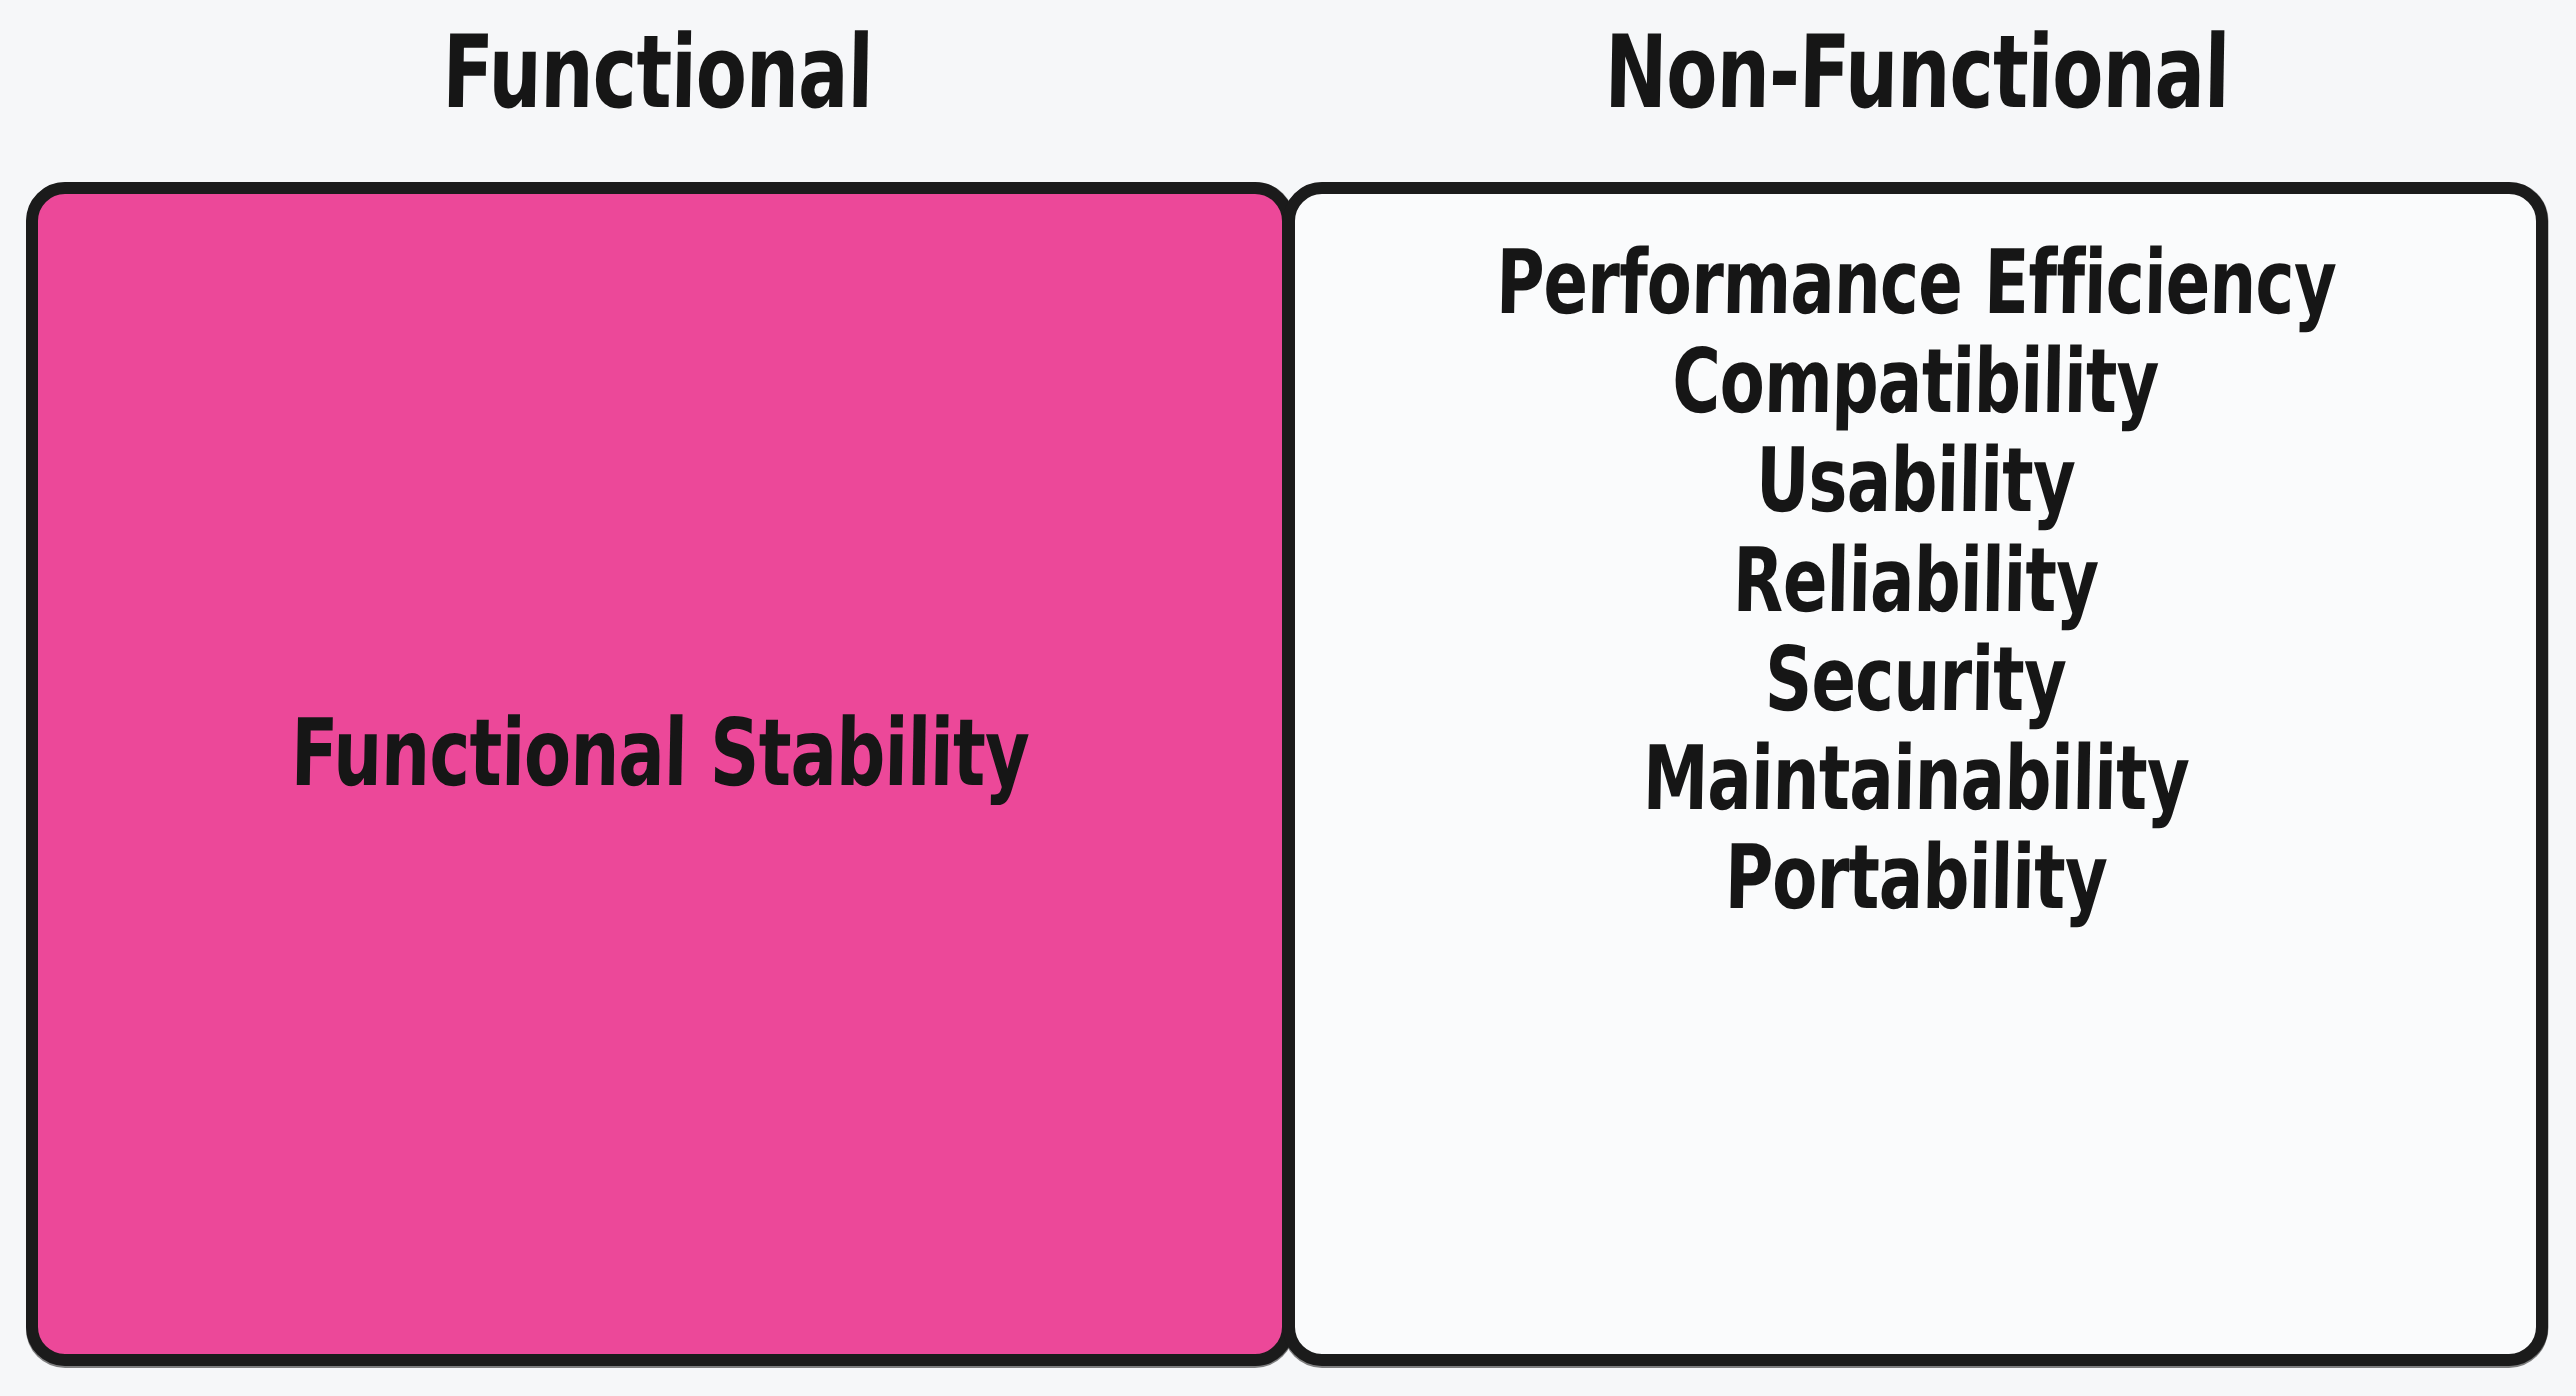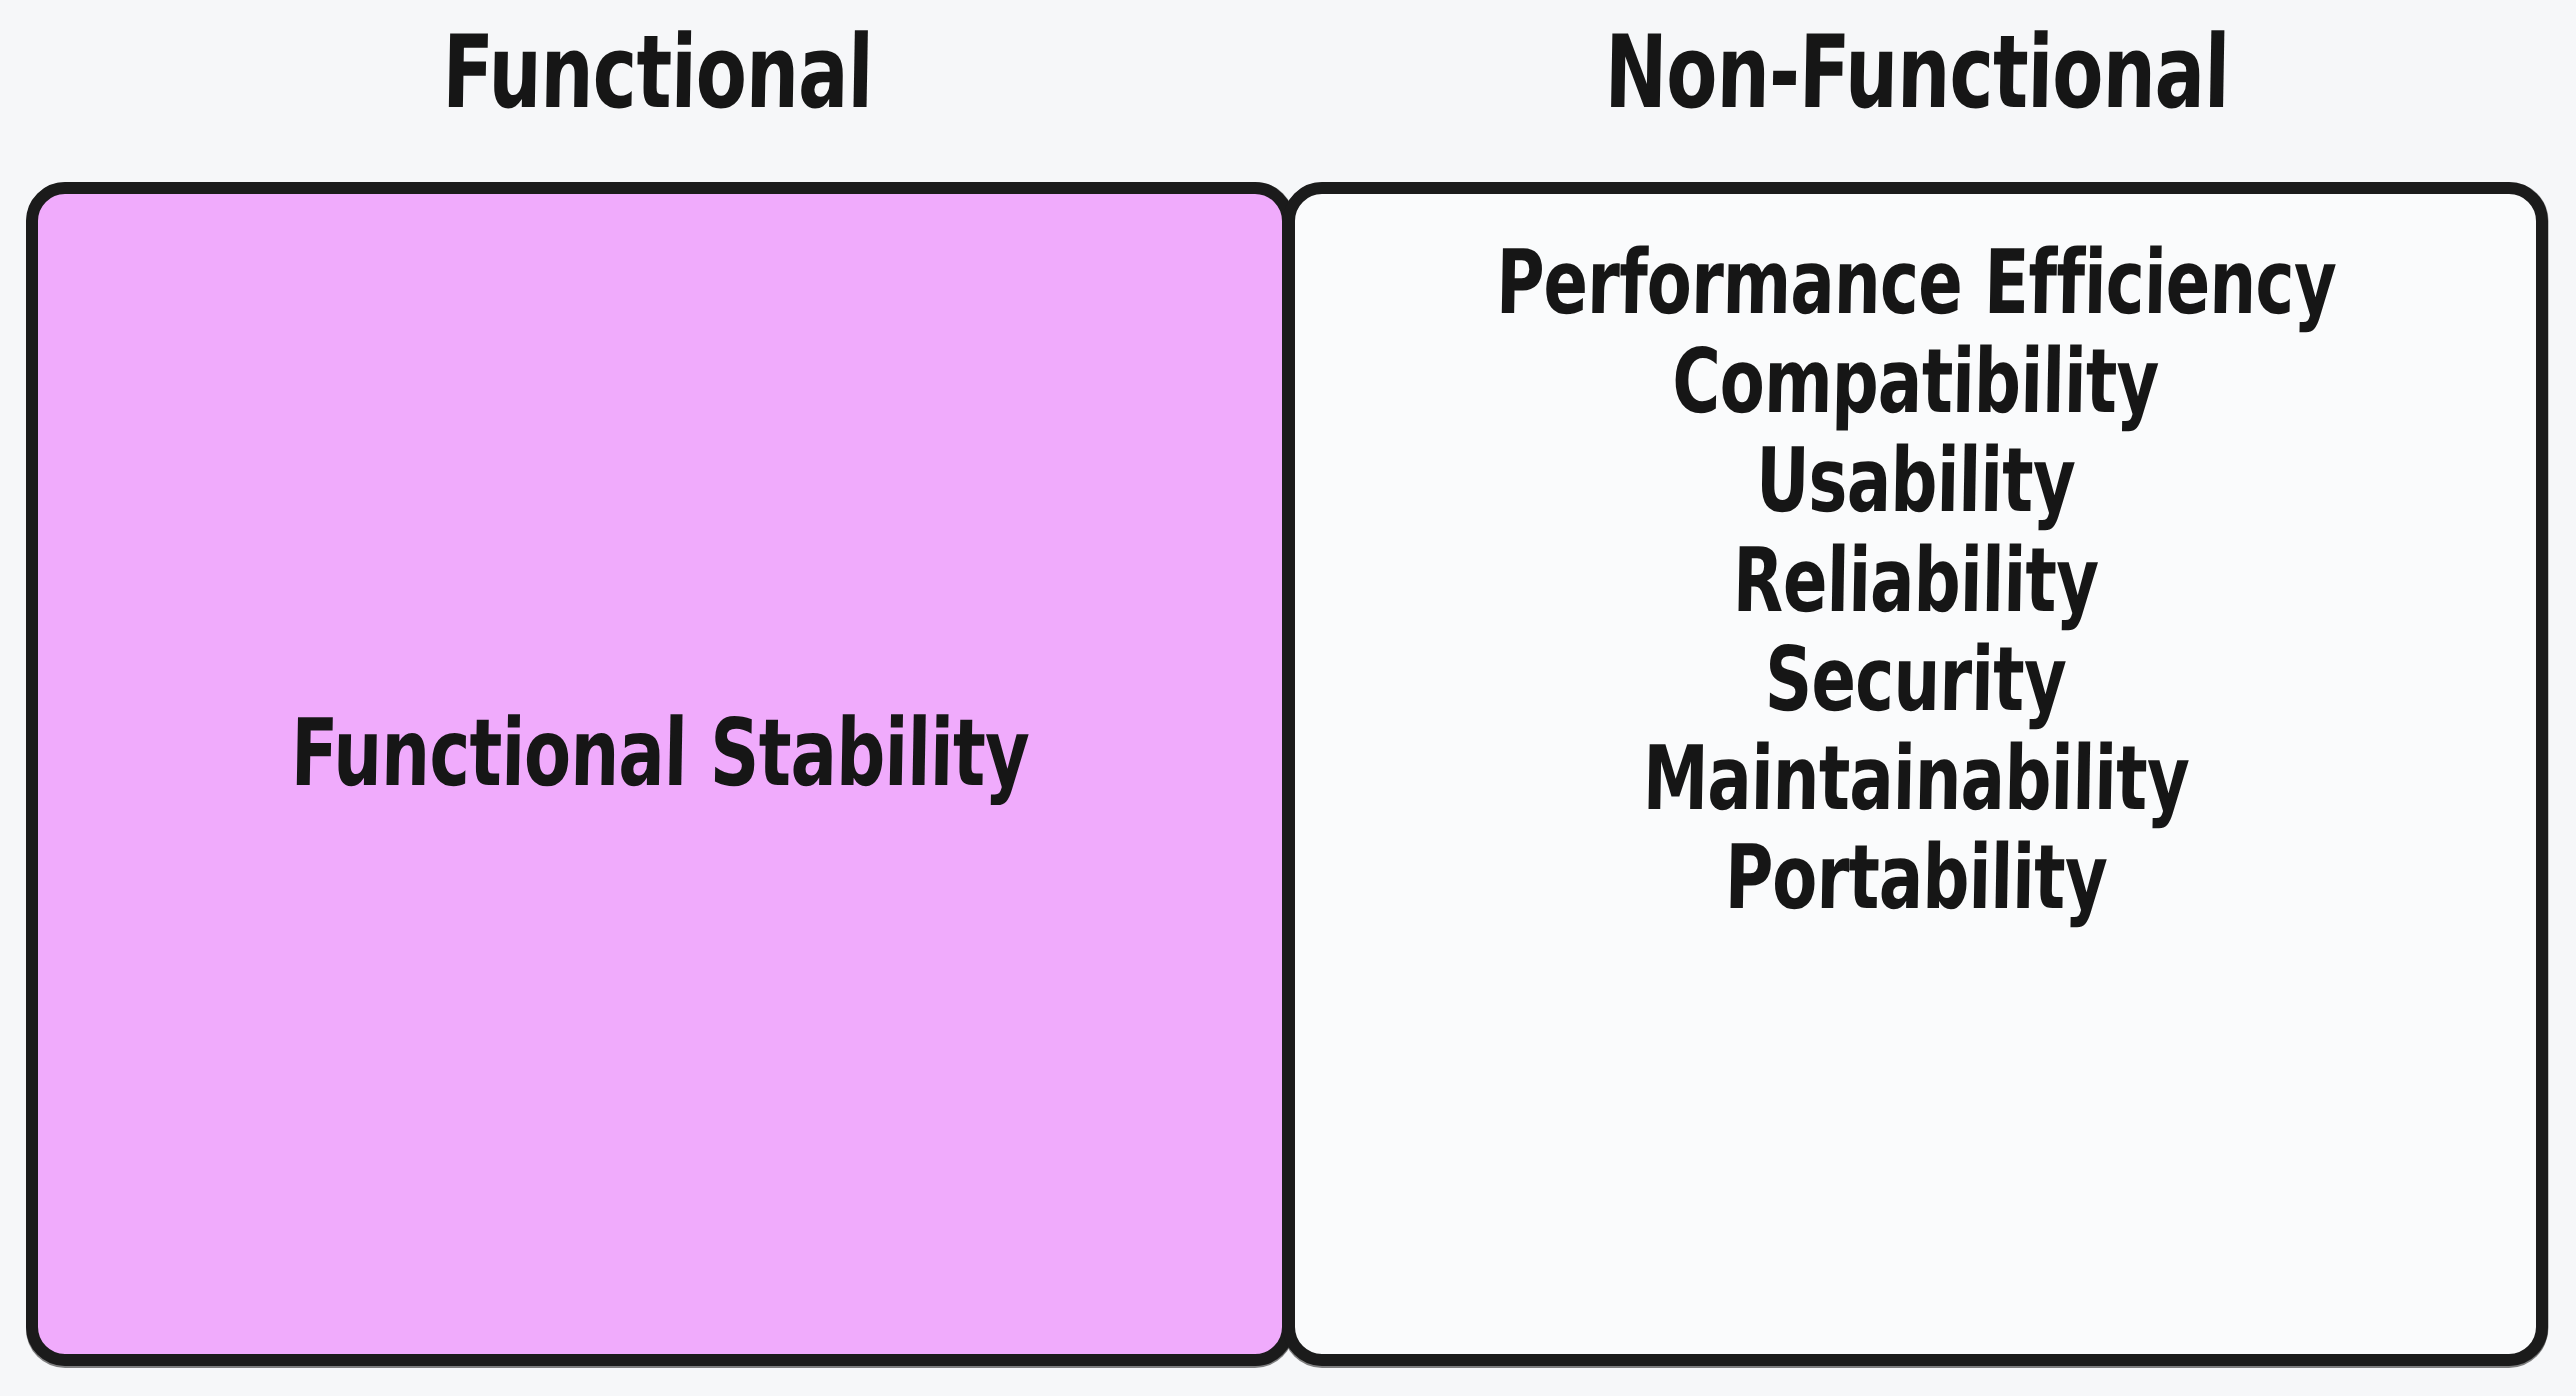--- a/index.html
+++ b/index.html
@@ -95,21 +95,21 @@
 <div id="canvas" style="background: rgb(246, 247, 249);">
 
   <div class="col-title handwritten" id="title-functional" style="color: rgb(22, 22, 22);">
     <span>Functional</span>
   </div>
 
   <div class="col-title handwritten" id="title-nonfunctional" style="color: rgb(22, 22, 22);">
     <span>Non-Functional</span>
   </div>
 
-  <div class="box" id="box-functional" style="background: #f0abfc; border-color: rgb(27, 27, 27);">
+  <div class="box" id="box-functional" style="background: #ec4899; border-color: rgb(27, 27, 27);">
     <div class="box-body" id="functional-body">
       <div class="item handwritten" style="color: rgb(22, 22, 22);">Functional Stability</div>
     </div>
   </div>
 
   <div class="box" id="box-nonfunctional" style="background: rgb(250, 251, 252); border-color: rgb(27, 27, 27);">
     <div class="box-body" id="nonfunctional-body">
       <div class="item handwritten" style="color: rgb(22, 22, 22);">Performance Efficiency</div>
       <div class="item handwritten" style="color: rgb(22, 22, 22);">Compatibility</div>
       <div class="item handwritten" style="color: rgb(22, 22, 22);">Usability</div>

